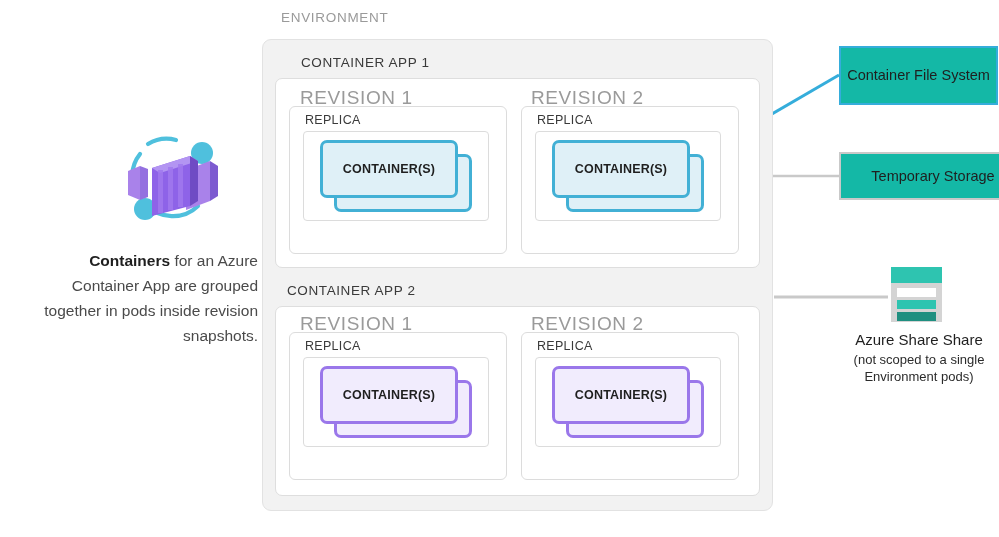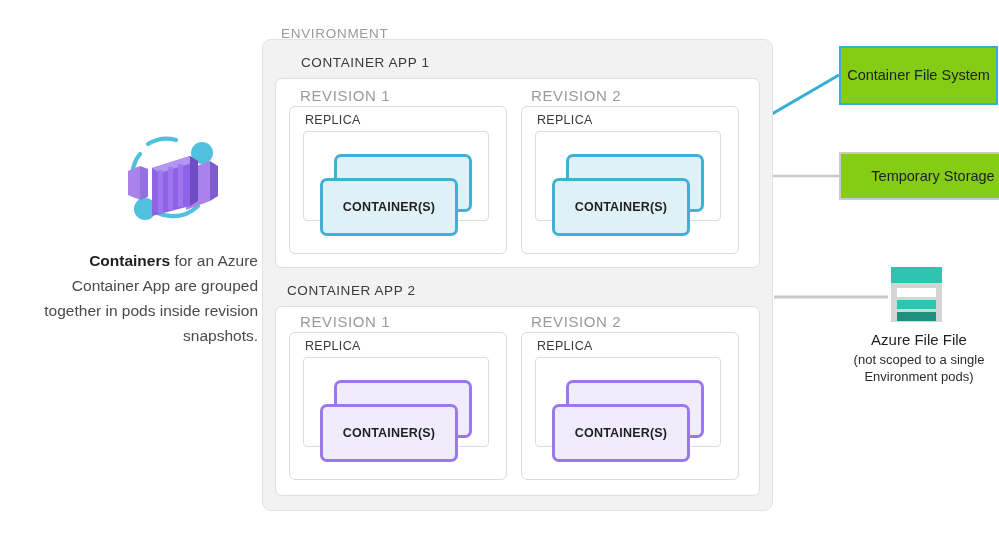--- a/index.html
+++ b/index.html
@@ -16,38 +16,38 @@
   #logo-wrap{position:absolute;left:112px;top:128px;width:118px;height:104px;}
   #caption{
     position:absolute;left:18px;top:248px;width:240px;
     text-align:right;
     font-size:15.5px;line-height:25px;color:#4a4a4a;
   }
   #caption b{color:#1f1f1f;font-weight:bold;}
 
   
   #env-label{
-    position:absolute;left:281px;top:26px;
+    position:absolute;left:281px;top:10px;
     font-size:13.5px;letter-spacing:.7px;color:#9a9a9a;
   }
   #env-box{
     position:absolute;left:262px;top:39px;width:511px;height:472px;
     background:#f2f2f2;border:1px solid #e2e2e2;border-radius:9px;
     box-sizing:border-box;
   }
   .app-title{
     position:absolute;font-size:13.5px;letter-spacing:.6px;color:#3a3a3a;
   }
   .app-inner{
     position:absolute;left:275px;width:485px;
     background:#ffffff;border:1px solid #dedede;border-radius:7px;
     box-sizing:border-box;
   }
   .rev-label{
-    position:absolute;font-size:15px;letter-spacing:.6px;color:#9a9a9a;
+    position:absolute;font-size:19px;letter-spacing:.6px;color:#9a9a9a;
   }
   .rev-box{
     position:absolute;width:218px;
     background:#ffffff;border:1px solid #dcdcdc;border-radius:6px;
     box-sizing:border-box;
   }
   .rep-label{
     position:absolute;font-size:12.5px;letter-spacing:.3px;color:#3a3a3a;
     font-weight:normal;
   }
@@ -59,28 +59,28 @@
 
   
   .stack{position:absolute;width:152px;height:72px;}
   .card{
     position:absolute;box-sizing:border-box;border-radius:7px;
   }
   .card.back{left:14px;top:14px;width:138px;height:58px;}
   .card.front{
     left:0;top:0;width:138px;height:58px;
     display:flex;align-items:center;justify-content:center;
-    font-size:12.5px;font-weight:bold;letter-spacing:.2px;color:#1f1f1f;margin-top:38px;
+    font-size:12.5px;font-weight:bold;letter-spacing:.2px;color:#1f1f1f;
   }
   .blue .card{border:3px solid #42b0d5;background:#dff0f7;}
   .purple .card{border:3px solid #9a77ea;background:#f1ecfd;}
 
   
   .callout{
-    position:absolute;background:#84cc16;box-sizing:border-box;
+    position:absolute;background:#14b8a6;box-sizing:border-box;
     display:flex;align-items:center;justify-content:center;
     font-size:14.5px;color:#1f1f1f;line-height:21px;
   }
   #cfs-box{left:839px;top:46px;width:159px;height:59px;border:2px solid #35addb;}
   #ts-box{left:839px;top:152px;width:188px;height:48px;border:2px solid #c9c9c9;}
 
   
   #fs-icon{position:absolute;left:888px;top:266px;width:57px;height:57px;}
   #fs-title{
     position:absolute;left:840px;top:331px;width:158px;text-align:center;
@@ -186,19 +186,19 @@
 
   <div id="fs-icon">
     <svg width="57" height="57" viewBox="0 0 57 57">
       <rect x="3" y="1" width="51" height="16" fill="#2ec4b0"></rect>
       <rect x="3" y="17" width="51" height="39" fill="#d4d4d4"></rect>
       <rect x="9" y="22" width="39" height="9" fill="#ffffff"></rect>
       <rect x="9" y="34" width="39" height="9" fill="#2ec4b0"></rect>
       <rect x="9" y="46" width="39" height="9" fill="#1f8f80"></rect>
     </svg>
   </div>
-  <div id="fs-title">Azure File File</div>
+  <div id="fs-title">Azure Share Share</div>
   <div id="fs-sub">
     <span>(not scoped to a single</span><br>
     <span>Environment pods)</span>
   </div>
 
 </div>
 
 </body></html>

